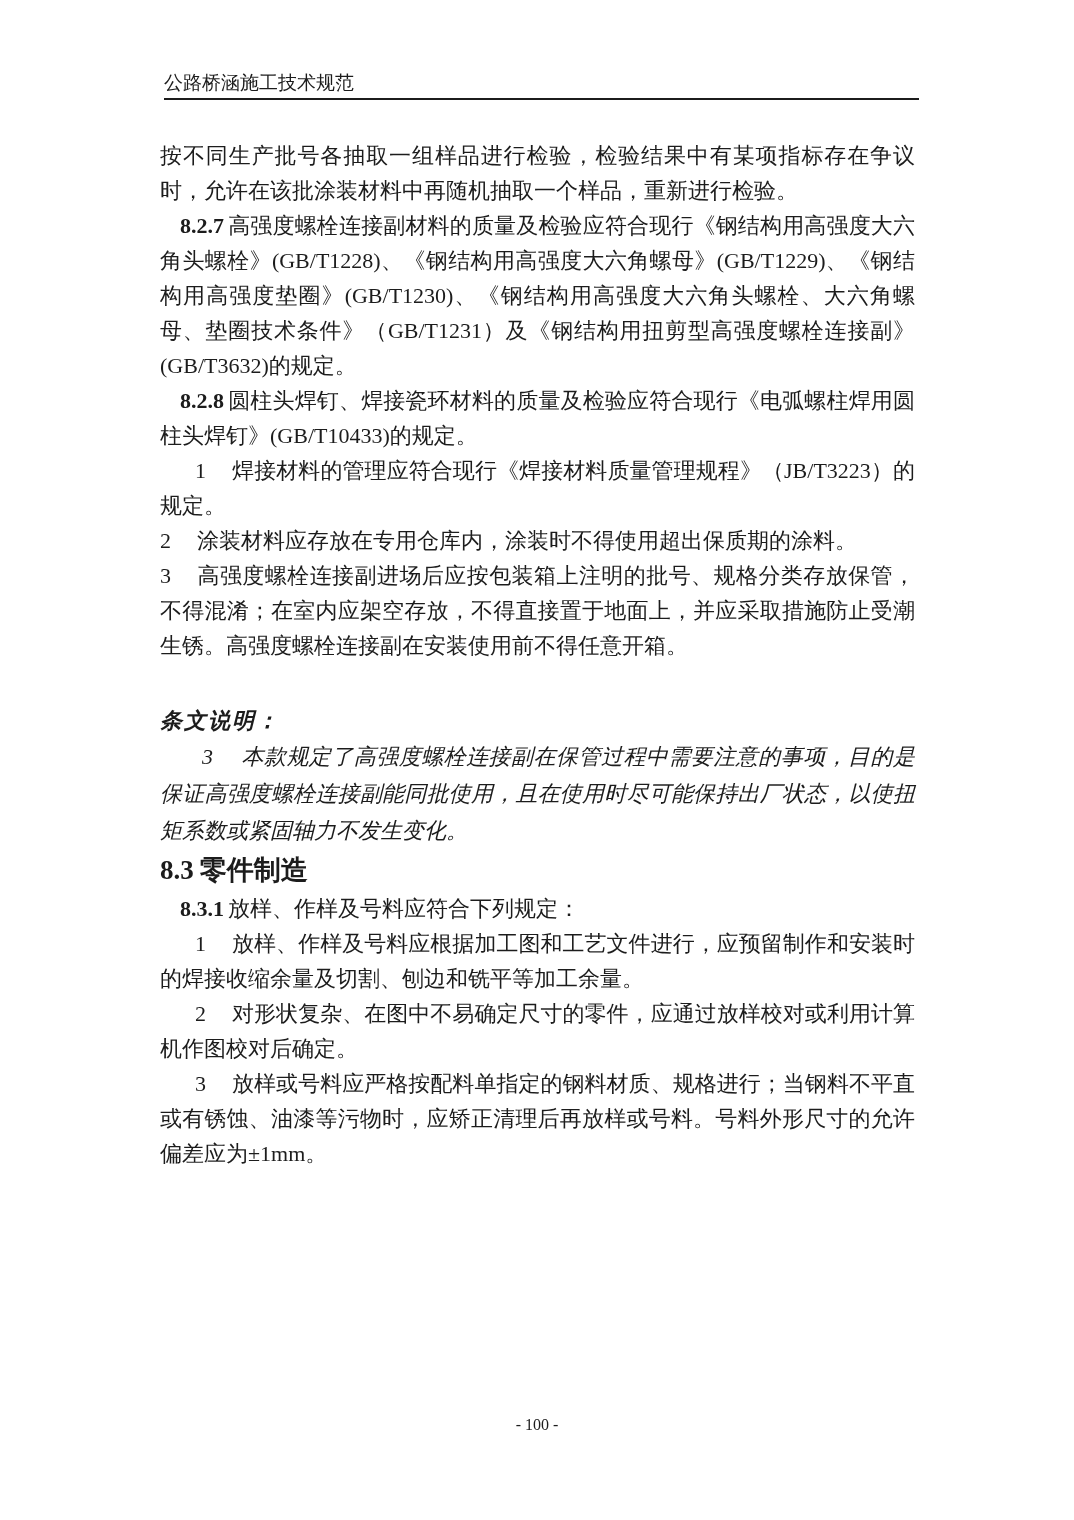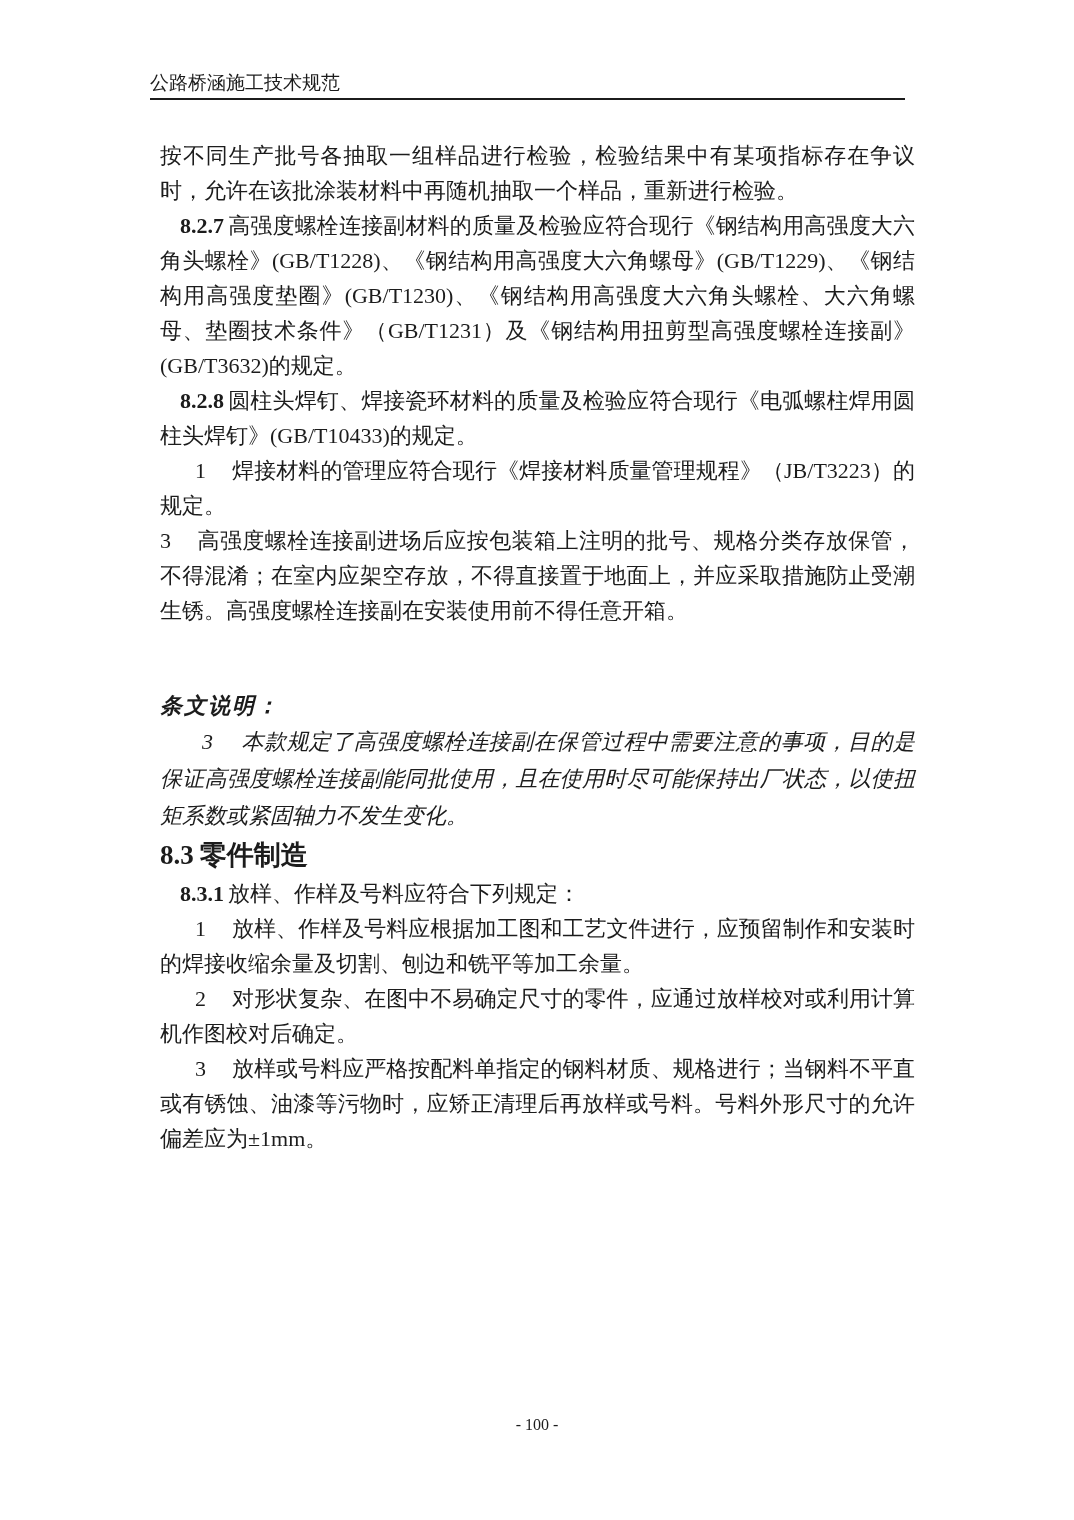--- a/index.html
+++ b/index.html
@@ -7,21 +7,21 @@
     position: relative;
     width: 1074px;
     height: 1520px;
     background: #ffffff;
     color: #1c1c1c;
     font-family: "Liberation Serif", "DejaVu Serif", serif;
     overflow: hidden;
   }
   .running-header {
     position: absolute;
-    left: 150px;
+    left: 164px;
     top: 72px;
     width: 755px;
     font-size: 19px;
     line-height: 22px;
     border-bottom: 2px solid #1c1c1c;
     padding-bottom: 4px;
   }
   .content {
     position: absolute;
     left: 160px;
@@ -42,21 +42,21 @@
     font-weight: bold;
     margin-right: 4px;
   }
   .list-item { text-indent: 35px; }
   .list-item .item-num { margin-right: 26px; }
   .outdent {
     margin-left: -17px;
     text-indent: 0;
   }
   .outdent .item-num { margin-right: 26px; }
-  .commentary { margin-top: 60px; }
+  .commentary { margin-top: 40px; }
   .commentary-label {
     margin: 0;
     font-weight: bold;
     font-style: italic;
     letter-spacing: 2px;
   }
   .commentary-para {
     margin: 0;
     font-style: italic;
     line-height: 37px;
@@ -101,20 +101,21 @@
 
     <p class="para-intro">按不同生产批号各抽取一组样品进行检验，检验结果中有某项指标存在争议时，允许在该批涂装材料中再随机抽取一个样品，重新进行检验。</p>
 
     <p class="clause clause-827"><span class="clause-num">8.2.7</span><span>高强度螺栓连接副材料的质量及检验应符合现行《钢结构用高强度大六角头螺栓》(GB/T1228)、《钢结构用高强度大六角螺母》(GB/T1229)、《钢结构用高强度垫圈》(GB/T1230)、《钢结构用高强度大六角头螺栓、大六角螺母、垫圈技术条件》（GB/T1231）及《钢结构用扭剪型高强度螺栓连接副》(GB/T3632)的规定。</span></p>
 
     <p class="clause clause-828"><span class="clause-num">8.2.8</span><span>圆柱头焊钉、焊接瓷环材料的质量及检验应符合现行《电弧螺柱焊用圆柱头焊钉》(GB/T10433)的规定。</span></p>
 
 
     <p class="list-item"><span class="item-num">1</span><span>焊接材料的管理应符合现行《焊接材料质量管理规程》（JB/T3223）的规定。</span></p>
 
+    <p class="list-item outdent"><span class="item-num">2</span><span>涂装材料应存放在专用仓库内，涂装时不得使用超出保质期的涂料。</span></p>
 
     <p class="list-item outdent"><span class="item-num">3</span><span>高强度螺栓连接副进场后应按包装箱上注明的批号、规格分类存放保管，不得混淆；在室内应架空存放，不得直接置于地面上，并应采取措施防止受潮生锈。高强度螺栓连接副在安装使用前不得任意开箱。</span></p>
 
     <div class="commentary">
       <p class="commentary-label">条文说明：</p>
       <p class="commentary-para"><span class="item-num">3</span><span>本款规定了高强度螺栓连接副在保管过程中需要注意的事项，目的是保证高强度螺栓连接副能同批使用，且在使用时尽可能保持出厂状态，以使扭矩系数或紧固轴力不发生变化。</span></p>
     </div>
 
     <p class="section-heading"><span class="sec-num">8.3</span><span class="sec-title">零件制造</span></p>
 

